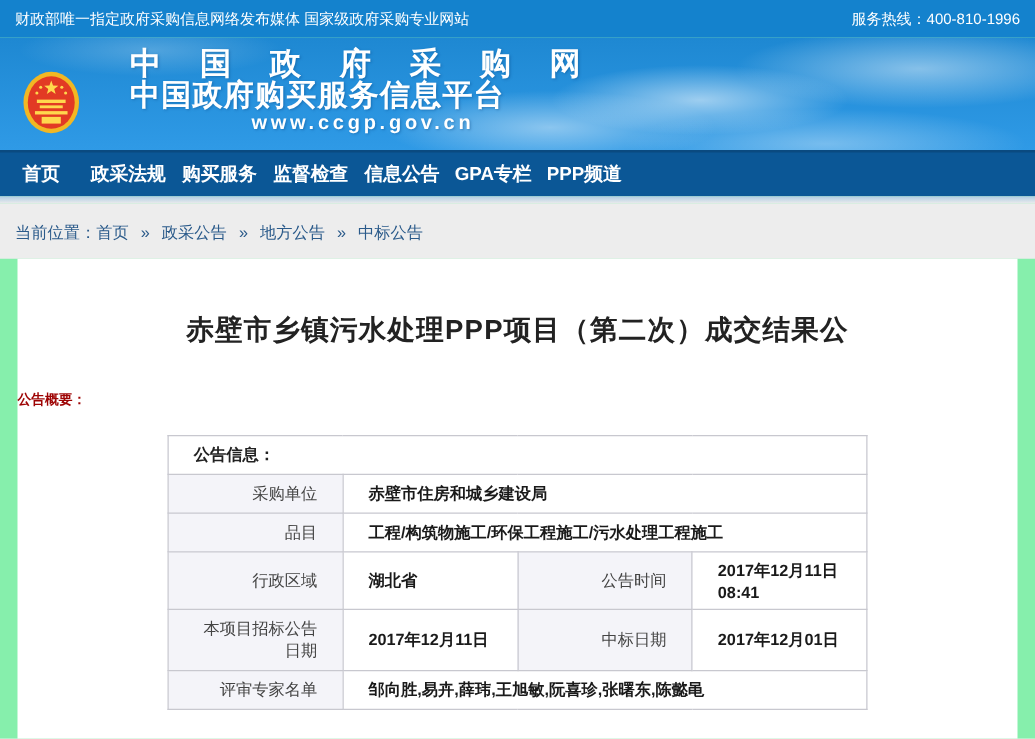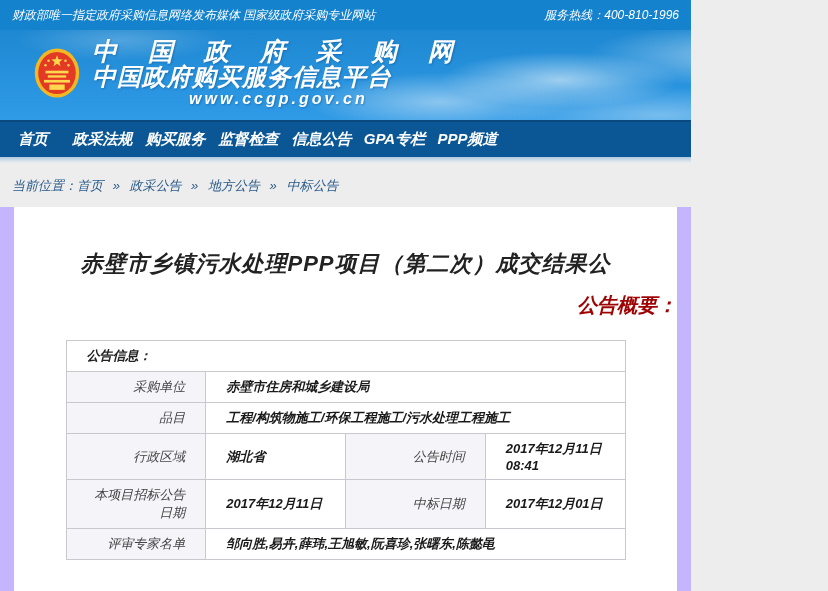--- a/index.html
+++ b/index.html
@@ -1,41 +1,41 @@
 <!DOCTYPE html>
 <html><head>
 <meta charset="utf-8">
 <style>
   * { margin:0; padding:0; box-sizing:border-box; }
   html,body { width:828px; }
   body {
     font-family:"Liberation Sans","DejaVu Sans",sans-serif;
     background:#ededed;
   }
-  .page { width:691px; height:591px; overflow:hidden; background:#c4b5fd;font-style:italic; }
+  .page { width:828px; height:591px; overflow:hidden; background:#86efac; }
 
   
   .topbar {
     height:30px; background:#1482cd; color:#fff;
     display:flex; align-items:center; justify-content:space-between;
     padding:0 12px; font-size:12px;
   }
 
   
   .banner {
     position:relative; height:90px; color:#fff; overflow:hidden;
     background:
       radial-gradient(ellipse 170px 40px at 560px 50px, rgba(255,255,255,.55), rgba(255,255,255,0) 70%),
       radial-gradient(ellipse 210px 45px at 735px 25px, rgba(255,255,255,.45), rgba(255,255,255,0) 70%),
       radial-gradient(ellipse 190px 42px at 440px 72px, rgba(255,255,255,.45), rgba(255,255,255,0) 70%),
       radial-gradient(ellipse 230px 40px at 660px 85px, rgba(255,255,255,.35), rgba(255,255,255,0) 70%),
       radial-gradient(ellipse 150px 30px at 120px 10px, rgba(255,255,255,.22), rgba(255,255,255,0) 70%),
       linear-gradient(180deg,#1e88d2 0%, #2f9ae6 100%);
   }
-  .logo { position:absolute; left:34px; top:8px; display:flex; align-items:center; cursor:pointer; }
+  .logo { position:absolute; left:18px; top:8px; display:flex; align-items:flex-end; cursor:pointer;gap:28px; }
   .emblem { width:46px; height:52px; margin-right:12px; }
   .logo-text .site-name {
     font-size:25px; font-weight:bold; letter-spacing:12px; line-height:27px; white-space:nowrap;
     text-shadow:1px 1px 2px rgba(0,60,120,.35);
   }
   .logo-text .site-sub {
     font-size:24px; font-weight:bold; letter-spacing:1px; line-height:24px; white-space:nowrap;
     text-shadow:1px 1px 2px rgba(0,60,120,.35);
   }
   .logo-text .site-url {
@@ -72,21 +72,21 @@
   .article-meta {
     margin-top:20px; text-align:center; font-size:13px; color:#333;
   }
   .article-meta span { margin:0 3px; }
   .print-link { color:#333; text-decoration:none; cursor:pointer; }
   .show-notice-badge {
     display:inline-block; background:#9e0404; color:#fff; font-weight:bold;
     border:1px solid #7c0202; padding:1px 4px 2px; margin-left:6px; text-decoration:none; cursor:pointer;
   }
   .summary-heading {
-    margin-top:13px; text-align:right; font-size:20px; font-weight:bold; color:#9e0404;
+    margin-top:33px; text-align:left; font-size:11px; font-weight:bold; color:#9e0404;
   }
 
   
   table.info {
     width:560px; margin:21px auto 0; border-collapse:collapse; font-size:13px;
     table-layout:fixed;
   }
   table.info td {
     border:1px solid #c8c8cf; padding:6px 20px; height:29px; vertical-align:middle;
   }

